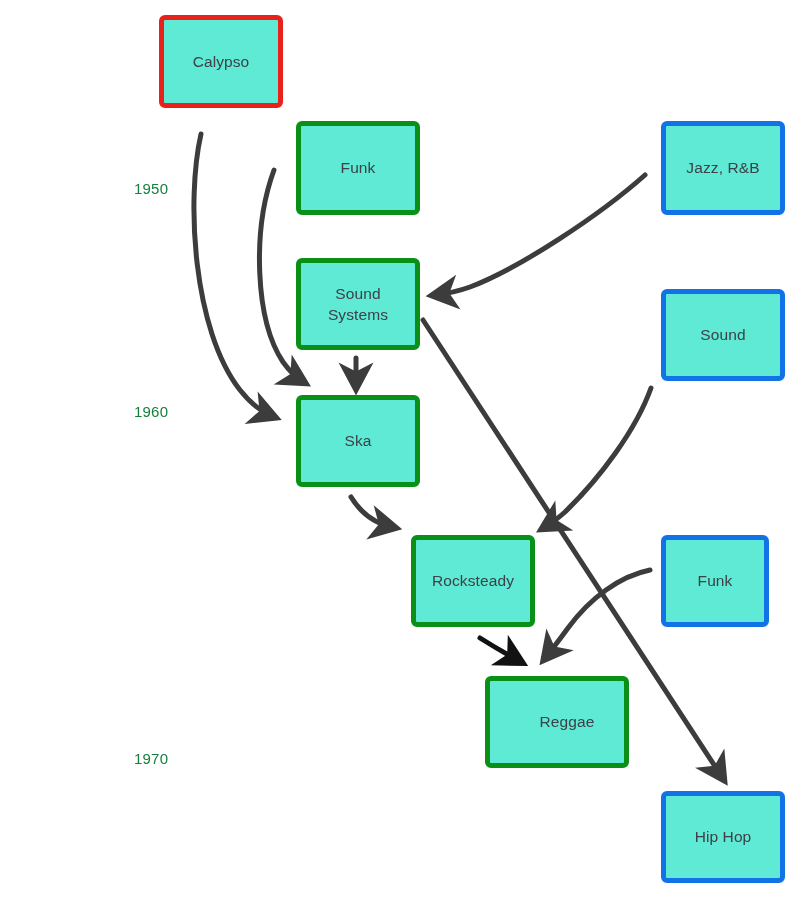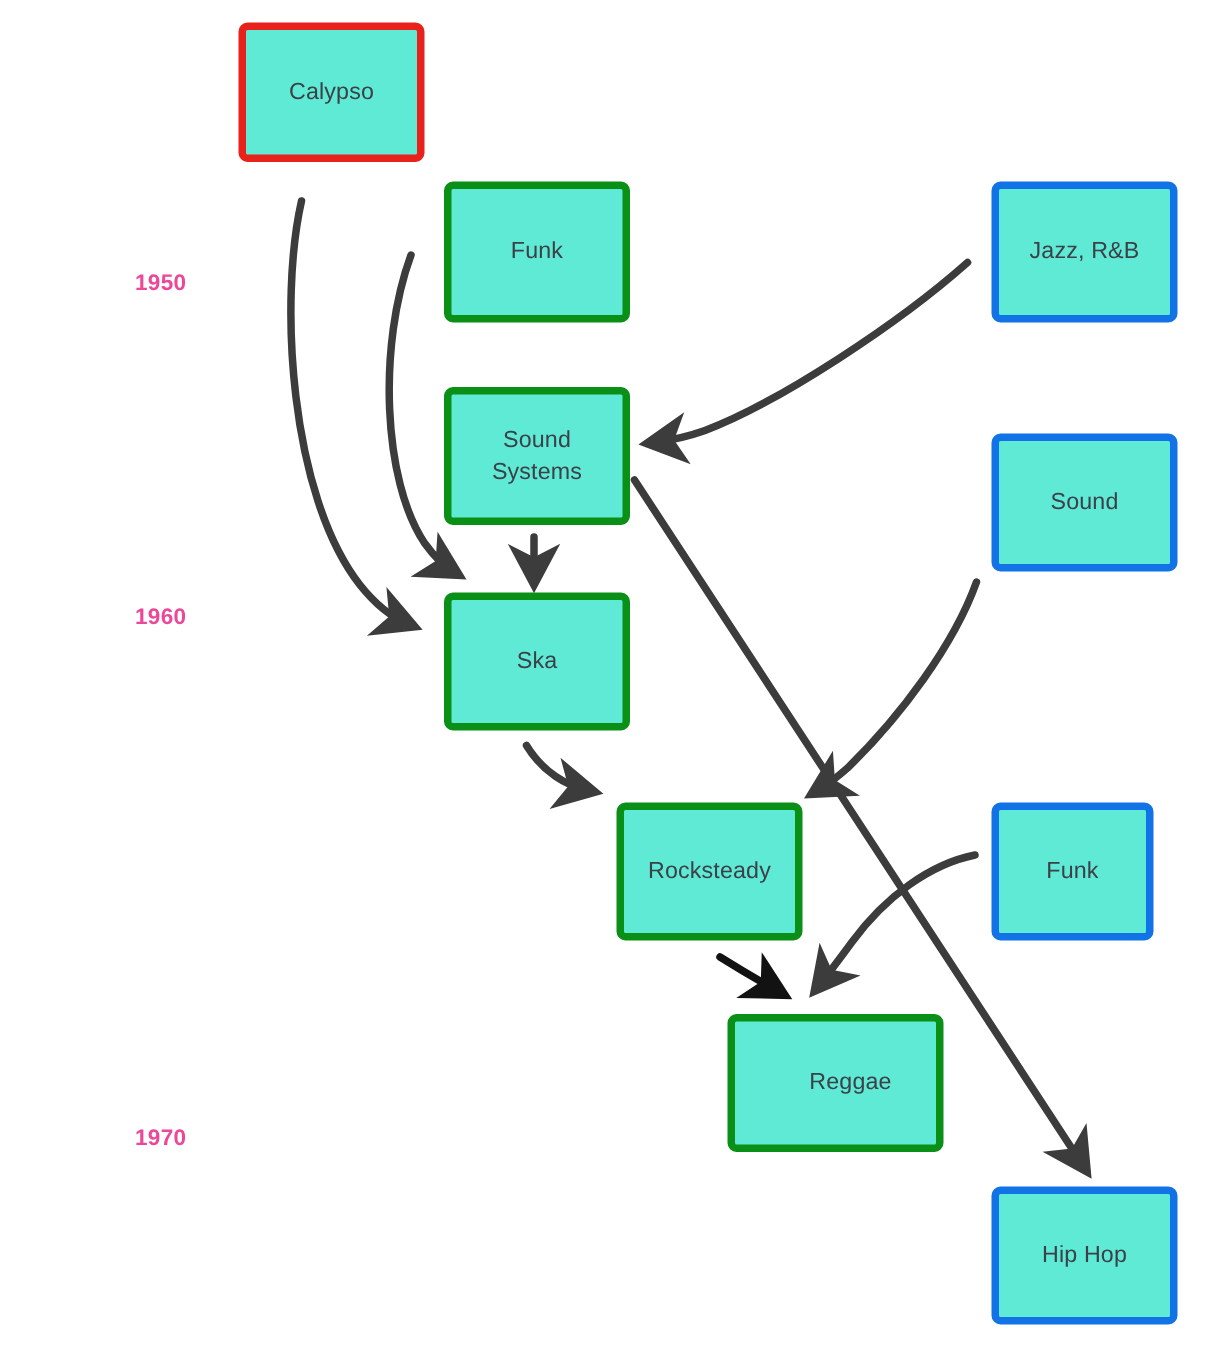--- a/index.html
+++ b/index.html
@@ -41,24 +41,25 @@
     font-size: 15.5px;
     line-height: 1.38;
     color: #3c4149;
     letter-spacing: 0.1px;
     padding: 0 6px;
     white-space: pre-line;
   }
   .year-label {
     position: absolute;
     font-size: 15px;
-    font-weight: bold;
-    color: #ec4899;
+    font-weight: normal;
+    color: #15803d;
     letter-spacing: 0.2px;
     white-space: nowrap;
+    margin-left: 44px;
   }
 </style>
 </head>
 <body>
 
 <div id="canvas">
 
   <svg id="edge-layer" viewBox="0 0 809 900">
     <defs>
       <marker id="ah-gray" markerWidth="9" markerHeight="9" refX="5.1" refY="4.5" orient="auto" markerUnits="strokeWidth">

